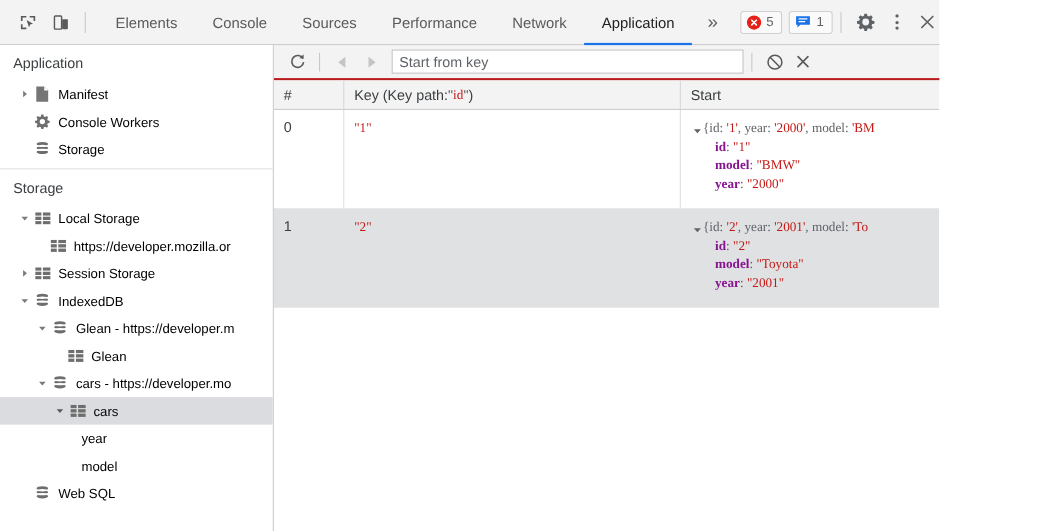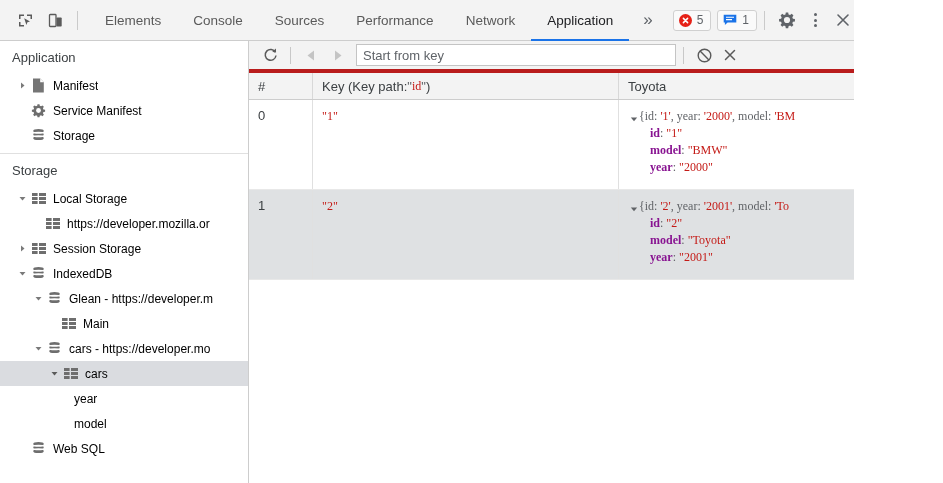--- a/index.html
+++ b/index.html
@@ -115,21 +115,21 @@
     margin-right: 6px;
   }
   .t-label { overflow: hidden; }
 
   
   .main { flex: 1; display: flex; flex-direction: column; min-width: 0; background: #fff; }
 
   .main-toolbar {
     height: 32px; min-height: 32px;
     background: #f3f3f3;
-    border-bottom: 4px solid #b91c1c;
+    border-bottom: 2px solid #b91c1c;
     display: flex; align-items: center;
     padding: 0 2px 0 8px;
   }
   .mt-btn {
     width: 26px; height: 26px; border-radius: 2px;
     display: flex; align-items: center; justify-content: center; cursor: pointer;
   }
   .mt-sep { width: 1px; height: 17px; background: #c8c8c8; margin: 0 7px; }
   .key-input {
     flex: 0 1 320px;
@@ -303,21 +303,21 @@
       </div>
 
       <div class="tree-row" style="padding-left:16px">
         <span class="twisty"></span>
         <span class="t-icon">
           <svg width="15" height="15" viewBox="0 0 18 18">
             <path d="M7.8 1.4 h2.4 l0.35 2.0 1.5 0.62 1.7-1.15 1.7 1.7 -1.15 1.7 0.62 1.5 2.0 0.35 v2.4 l-2.0 0.35 -0.62 1.5 1.15 1.7 -1.7 1.7 -1.7-1.15 -1.5 0.62 -0.35 2.0 h-2.4 l-0.35-2.0 -1.5-0.62 -1.7 1.15 -1.7-1.7 1.15-1.7 -0.62-1.5 -2.0-0.35 v-2.4 l2.0-0.35 0.62-1.5 -1.15-1.7 1.7-1.7 1.7 1.15 1.5-0.62 Z" fill="#6e6e6e"></path>
             <circle cx="9" cy="9" r="2.9" fill="#fff"></circle>
           </svg>
         </span>
-        <span class="t-label">Service Manifest</span>
+        <span class="t-label">Console Workers</span>
       </div>
 
       <div class="tree-row" style="padding-left:16px">
         <span class="twisty"></span>
         <span class="t-icon">
           <svg width="15" height="15" viewBox="0 0 16 16">
             <ellipse cx="8" cy="3.2" rx="5.6" ry="2.1" fill="#6e6e6e"></ellipse>
             <ellipse cx="8" cy="7.0" rx="5.6" ry="2.1" fill="#6e6e6e"></ellipse>
             <ellipse cx="8" cy="10.8" rx="5.6" ry="2.1" fill="#6e6e6e"></ellipse>
             <ellipse cx="8" cy="5.0" rx="5.6" ry="1.1" fill="#fff"></ellipse>
@@ -423,21 +423,21 @@
         <span class="t-icon">
           <svg width="14" height="11" viewBox="0 0 14 11">
               <rect x="0" y="0" width="5.6" height="3" fill="#6e6e6e"></rect>
               <rect x="7" y="0" width="7" height="3" fill="#6e6e6e"></rect>
               <rect x="0" y="4" width="5.6" height="3" fill="#6e6e6e"></rect>
               <rect x="7" y="4" width="7" height="3" fill="#6e6e6e"></rect>
               <rect x="0" y="8" width="5.6" height="3" fill="#6e6e6e"></rect>
               <rect x="7" y="8" width="7" height="3" fill="#6e6e6e"></rect>
             </svg>
         </span>
-        <span class="t-label">Main</span>
+        <span class="t-label">Glean</span>
       </div>
 
       <div class="tree-row" style="padding-left:32px">
         <span class="twisty">
           <svg width="9" height="9" viewBox="0 0 9 9">
               <path d="M1.5 3 L7.5 3 L4.5 6.5 Z" fill="#7a7a7a"></path>
             </svg>
         </span>
         <span class="t-icon">
           <svg width="15" height="15" viewBox="0 0 16 16">
@@ -534,21 +534,21 @@
             <span>#</span>
           </div>
           <div class="gh col-key">
             <span>Key (Key path: </span>
               <span class="s-punct">"</span>
               <span class="mono s-string">id</span>
               <span class="s-punct">"</span>
               <span>)</span>
           </div>
           <div class="gh col-val">
-            <span>Toyota</span>
+            <span>Start</span>
           </div>
         </div>
 
         <div class="grid-body">
 
           <div class="grow">
             <div class="gc col-idx">
               <span class="idx-txt">0</span>
             </div>
             <div class="gc col-key">

